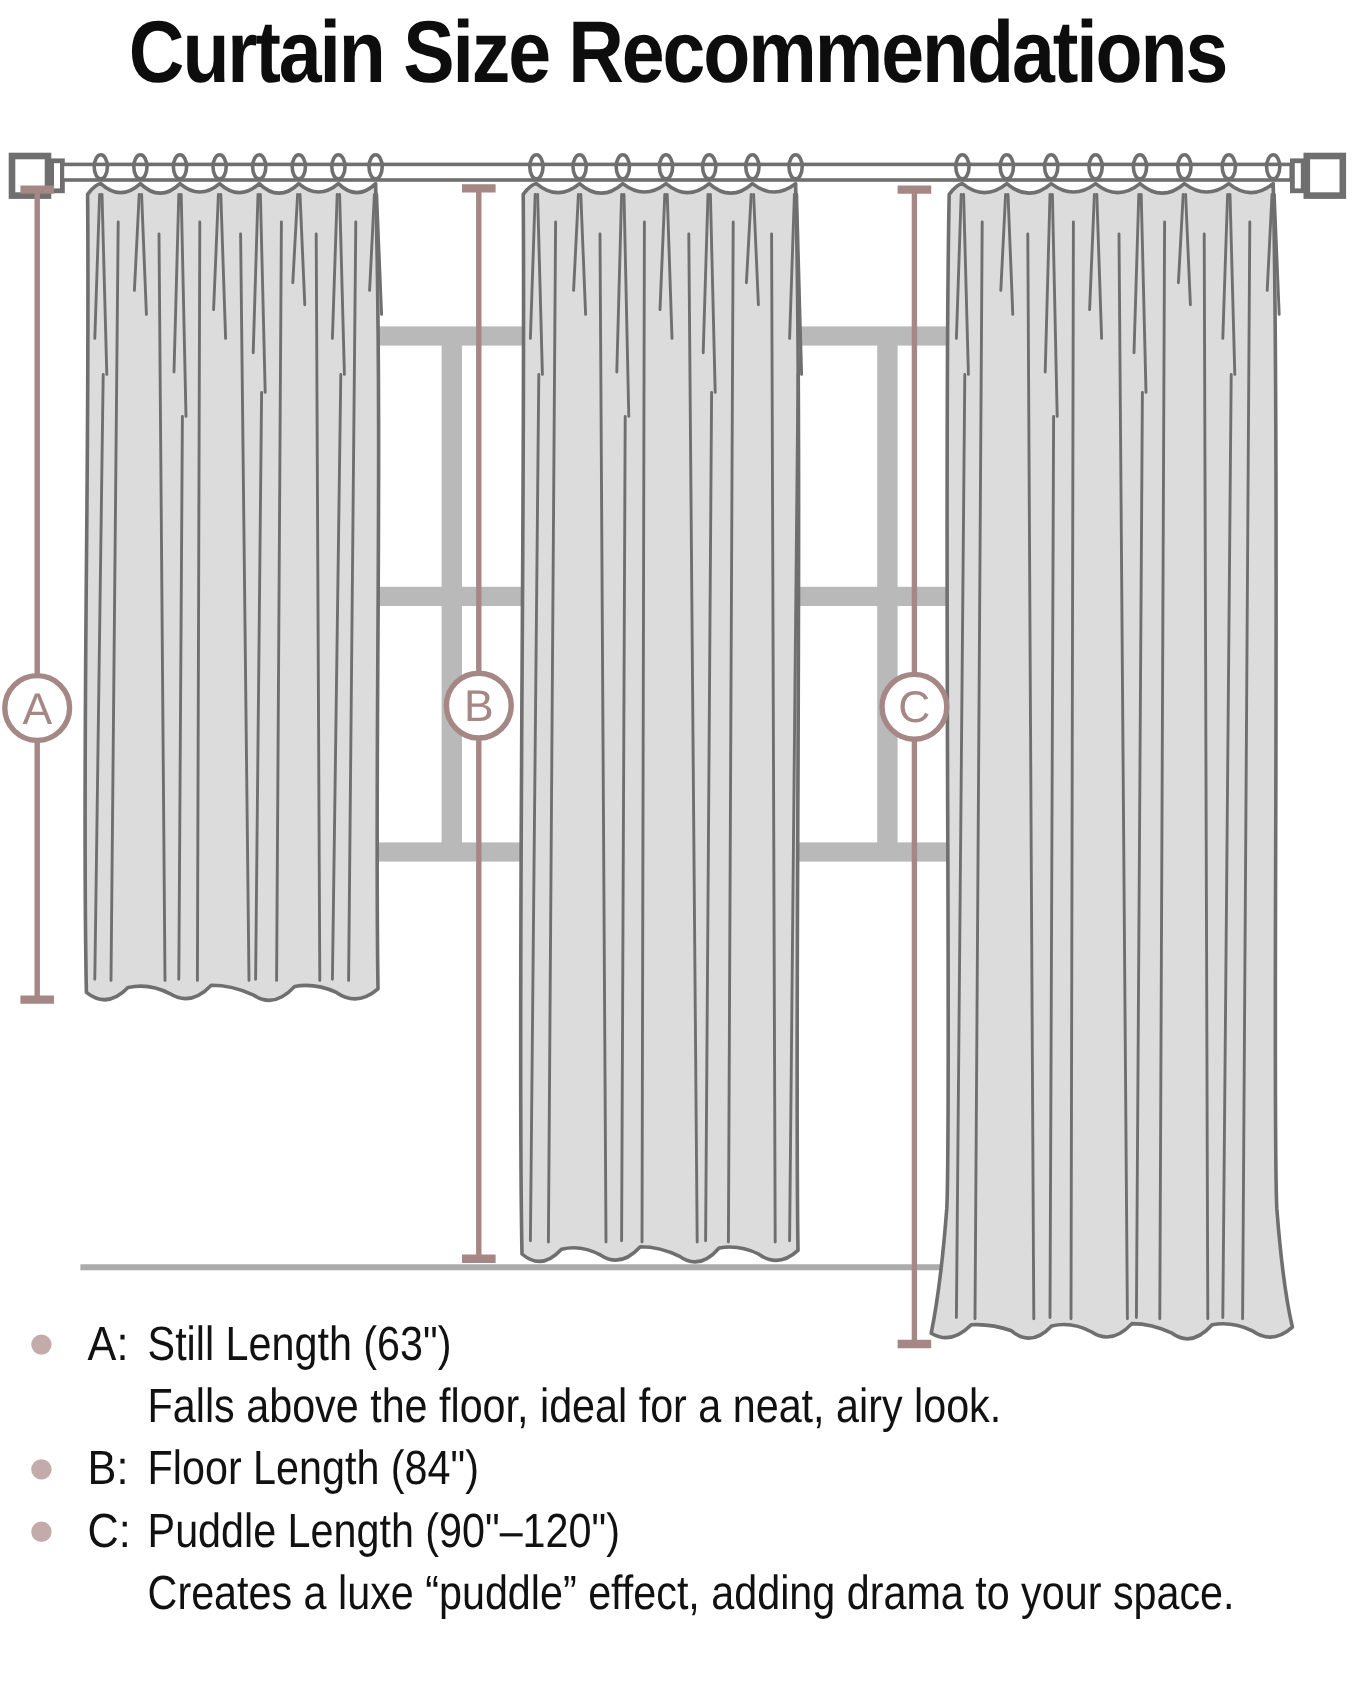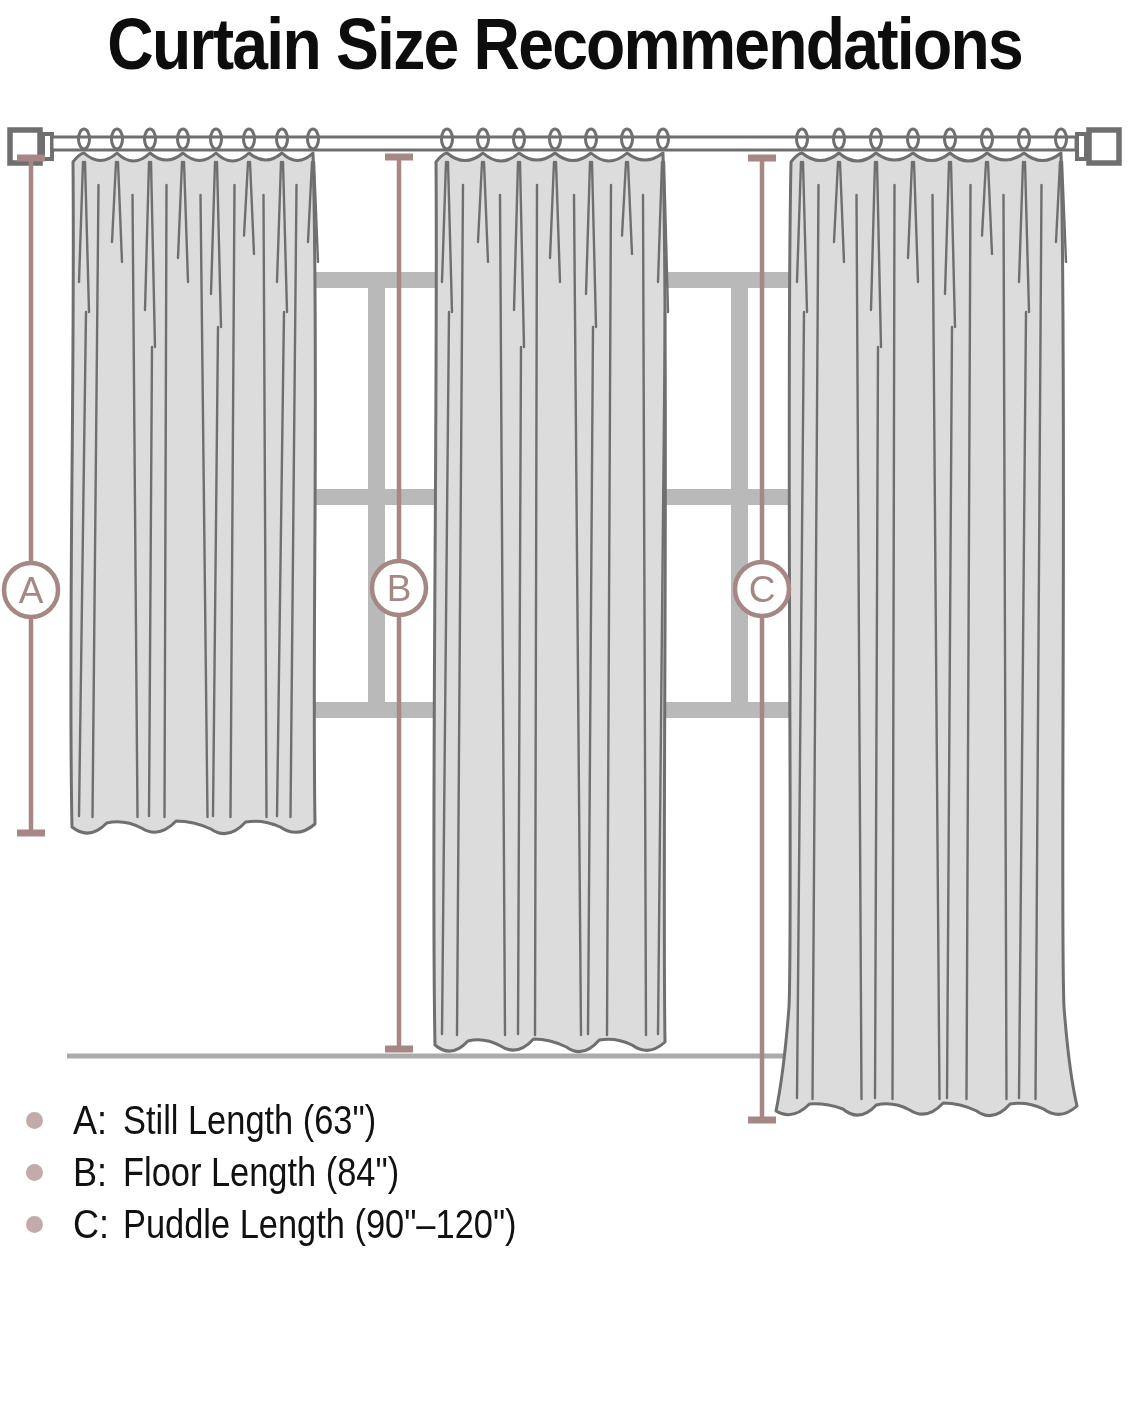--- a/index.html
+++ b/index.html
@@ -204,24 +204,30 @@
       <text class="marker-letter" x="762" y="602">C</text>
     </g>
   </svg>
 
   <div class="legend">
     <div class="lg-term">
       <span class="bullet"></span>
       <span class="lg-letter">A:</span>
       <span class="scx">Still Length (63")</span>
     </div>
+    <div class="lg-desc">
+      <span class="scx">Falls above the floor, ideal for a neat, airy look.</span>
+    </div>
     <div class="lg-term">
       <span class="bullet"></span>
       <span class="lg-letter">B:</span>
       <span class="scx">Floor Length (84")</span>
     </div>
     <div class="lg-term">
       <span class="bullet"></span>
       <span class="lg-letter">C:</span>
       <span class="scx">Puddle Length (90"–120")</span>
     </div>
+    <div class="lg-desc">
+      <span class="scx">Creates a luxe “puddle” effect, adding drama to your space.</span>
+    </div>
   </div>
 </div>
 
 </body></html>

